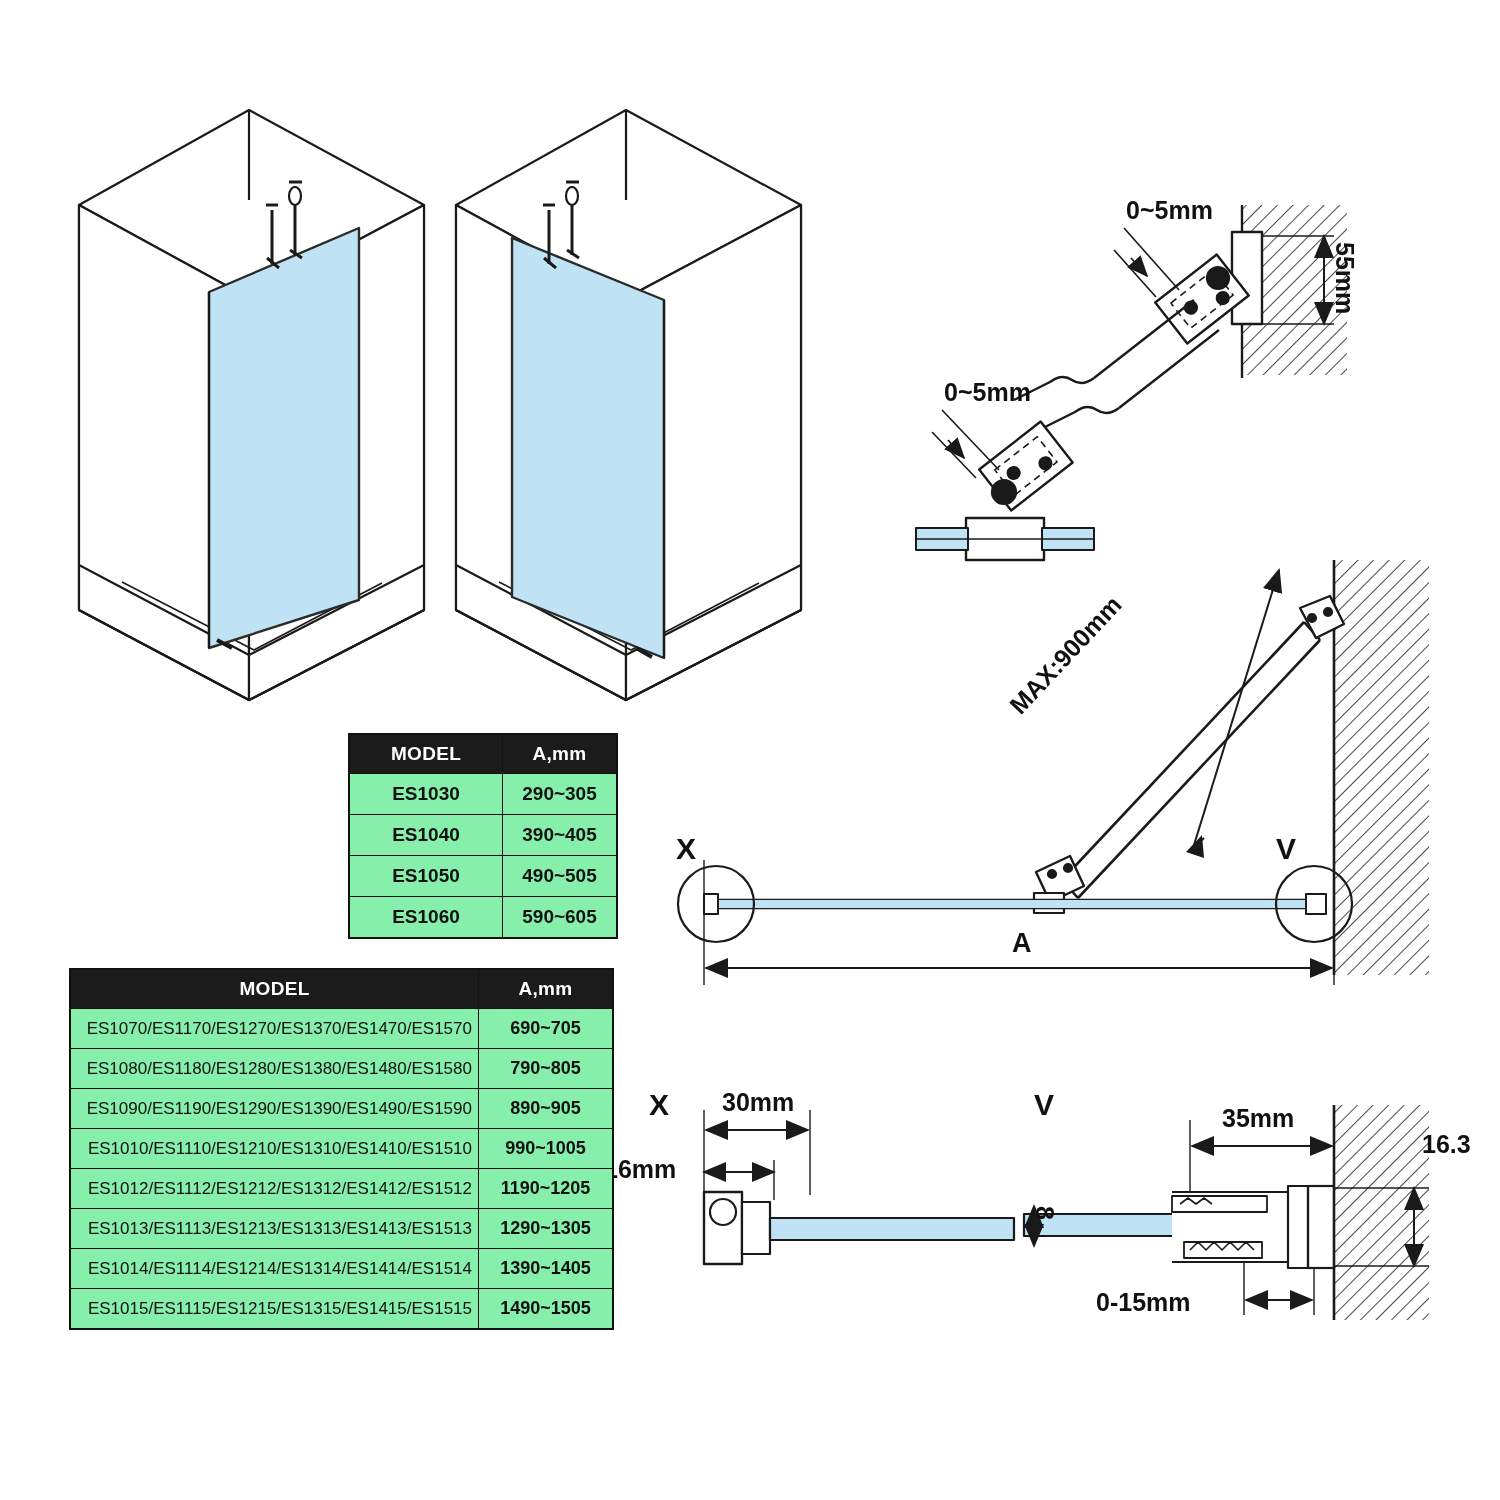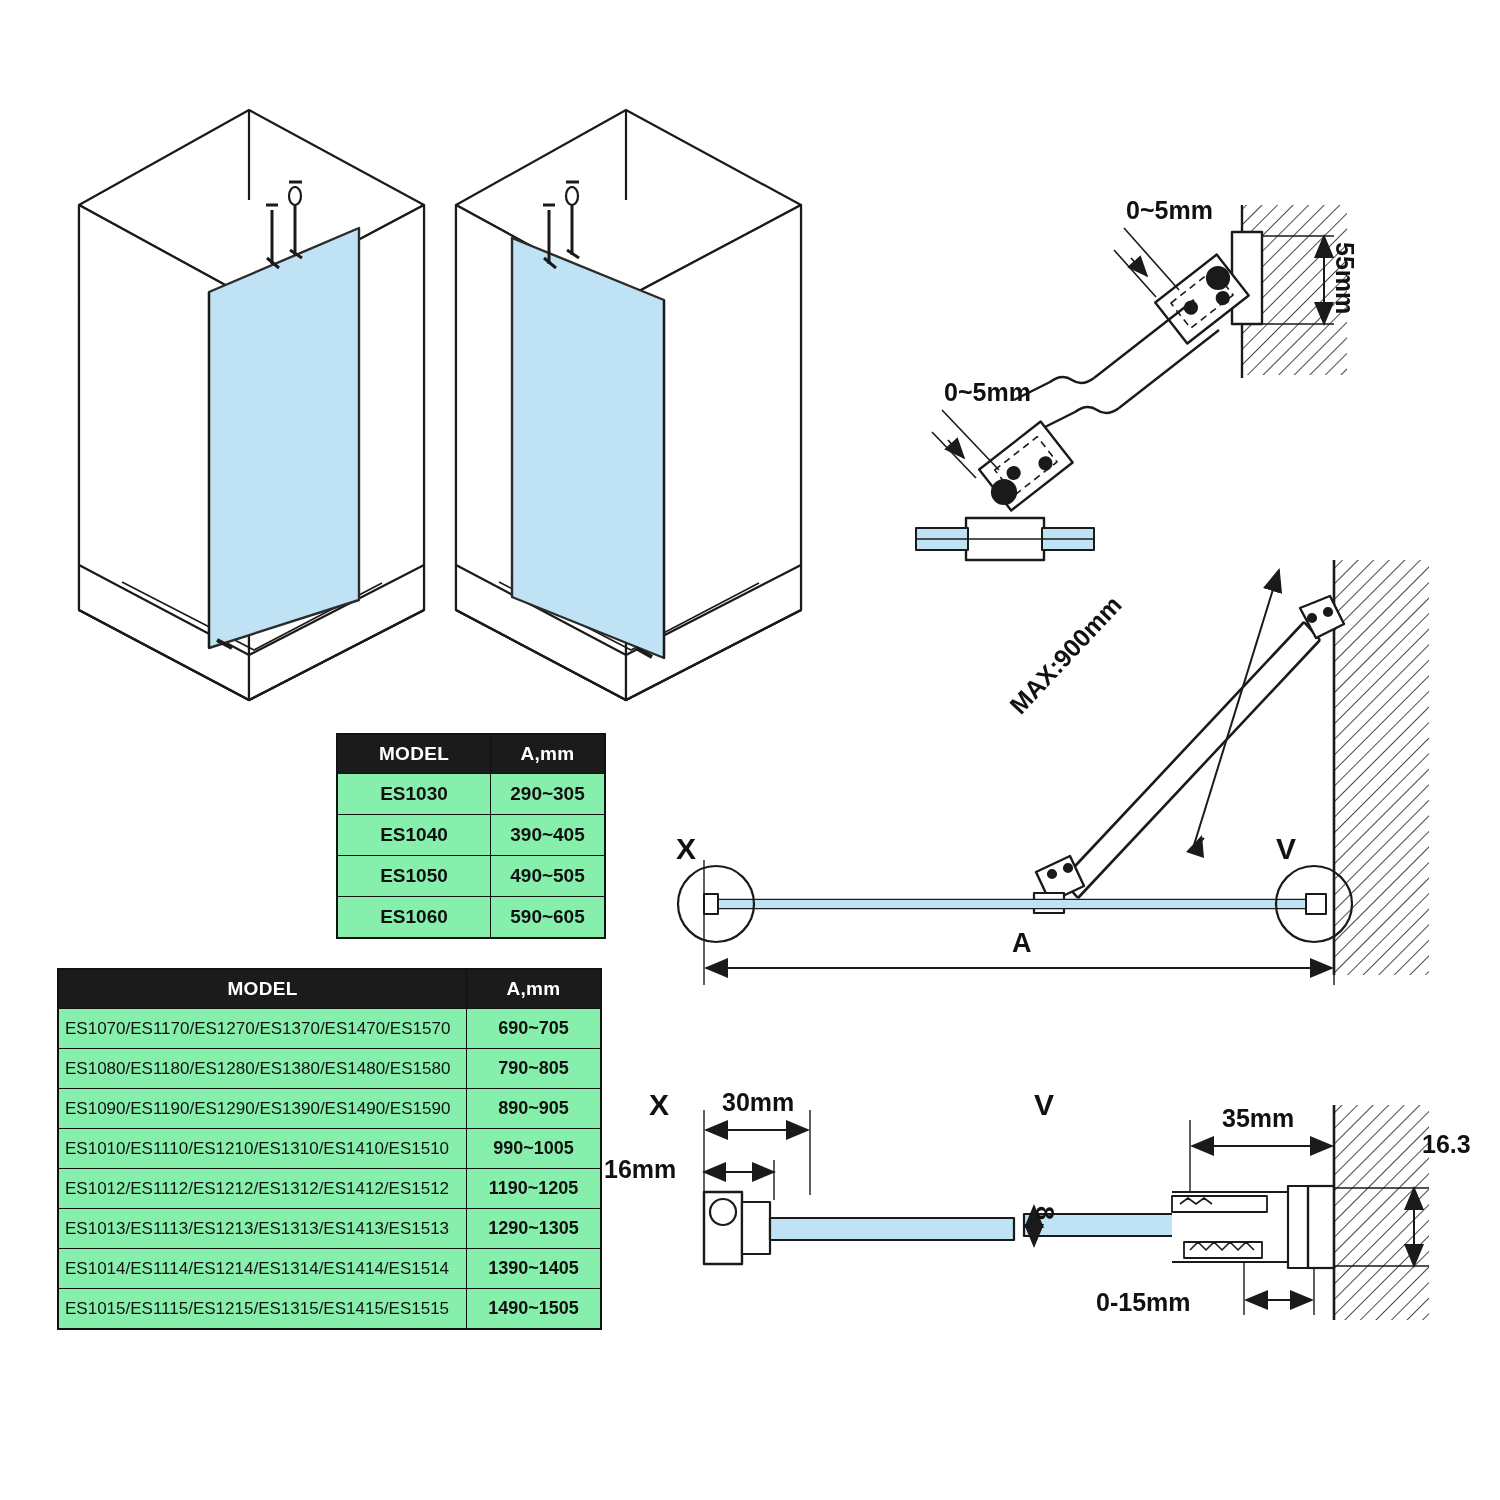--- a/index.html
+++ b/index.html
@@ -1,31 +1,31 @@
 <!DOCTYPE html>
 <html><head>
 <meta charset="utf-8">
 <style>
   html,body{margin:0;padding:0;background:#ffffff;}
   body{width:1500px;height:1500px;position:relative;font-family:"Liberation Sans",sans-serif;color:#111;overflow:hidden;}
   .stage{position:absolute;left:4px;top:0;width:1500px;height:1500px;}
   svg{display:block;}
   
-  table{border-collapse:collapse;}
+  table{border-collapse:collapse;margin-left:12px;}
   .tbl{position:absolute;border:2px solid #111;background:#fff;}
   .tbl th{background:#1b1b1b;color:#fff;font-weight:bold;padding:8px 6px;border:1px solid #111;font-size:19px;text-align:center;letter-spacing:.3px;}
   .tbl td{border:1px solid #111;padding:9px 6px;font-size:19px;text-align:center;background:#86efac;}
   
   #table-small{left:332px;top:733px;width:270px;}
   #table-small th:first-child{width:140px;}
   #table-small td{font-weight:bold;}
   
   #table-large{left:53px;top:968px;width:545px;}
   #table-large th:first-child{width:395px;}
-  #table-large td:first-child{font-size:17px;text-align:left;}
+  #table-large td:first-child{font-size:17px;text-align:right;}
   #table-large td:last-child{font-weight:bold;font-size:18px;}
   .lbl{position:absolute;font-weight:bold;}
 </style>
 </head>
 <body>
 
 <div class="stage">
 
 <svg width="1500" height="1500" viewBox="0 0 1500 1500">
   <defs>

